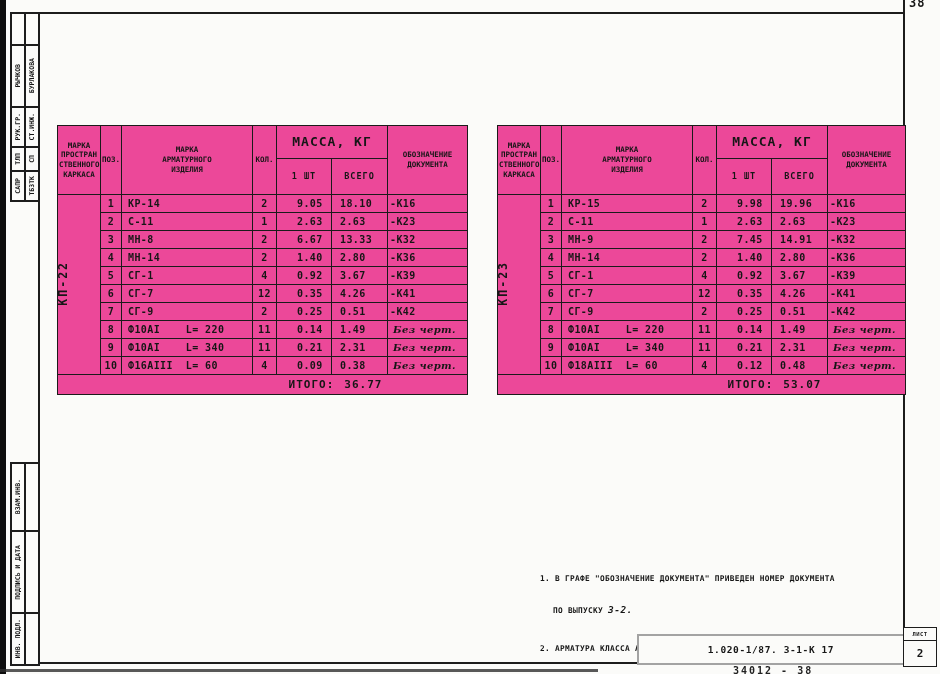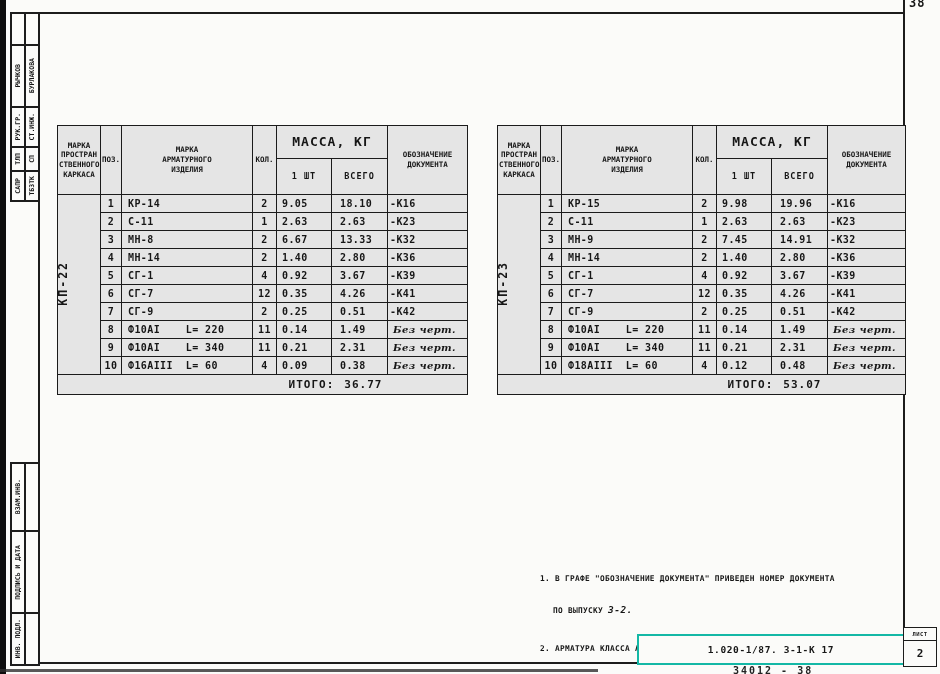--- a/index.html
+++ b/index.html
@@ -18,56 +18,56 @@
     font-size:10px; font-weight:bold; letter-spacing:2px; color:#222; }
 
   
   .stamp { position:absolute; display:grid; border:1.5px solid #1c1c1c; background:#fbfbf9; }
   .stamp-top { left:10px; top:12px; grid-template-columns:14px 14px; grid-template-rows:32px 62px 40px 24px 30px; }
   .stamp-bottom { left:10px; top:462px; grid-template-columns:14px 14px; grid-template-rows:68px 82px 52px; }
   .stamp .cell { border:1px solid #1c1c1c; display:flex; align-items:center; justify-content:center; overflow:hidden; }
   .vtext { writing-mode:vertical-rl; transform:rotate(180deg); font-size:6.5px; font-weight:bold; line-height:1; white-space:nowrap; }
 
   
-  .spec-table { position:absolute; top:125px; border-collapse:collapse; table-layout:fixed; background:#e5e5e5; }
+  .spec-table { position:absolute; top:125px; border-collapse:collapse; table-layout:fixed; background:#ec4899; }
   .spec-table.t0 { left:57px; width:410px; }
   .spec-table.t1 { left:497px; width:408px; }
   .spec-table th, .spec-table td { border:1.6px solid #1b1b1b; }
   .spec-table th {
     font-size:7.5px; font-weight:bold; line-height:1.3; text-align:center;
     white-space:pre-line; padding:1px;
   }
   th.mass-head { font-size:13px; height:33px; letter-spacing:1px; }
   th.mass-sub { height:36px; font-size:8.5px; letter-spacing:1px; }
   .spec-table tbody td { height:18px; font-size:10px; font-weight:bold; line-height:1; letter-spacing:.4px; }
   td.c0 { text-align:center; }
   td.c1 { padding-left:6px; white-space:pre; }
   td.c2 { text-align:center; }
-  td.c3 { padding-left:5px; }
+  td.c3 { padding-left:20px; }
   td.c4 { padding-left:8px; }
   td.c5 { padding-left:2px; letter-spacing:.2px; }
   td.hand { font-family:"DejaVu Serif", serif; font-style:italic; font-size:10.5px; letter-spacing:.3px; padding-left:5px;margin-top:35px; }
   .framecell { width:43px; }
   .vmark { display:inline-block; writing-mode:vertical-rl; transform:rotate(180deg);
     font-size:11.5px; font-weight:bold; letter-spacing:2px; }
   tfoot td { height:20px; font-size:11px; font-weight:bold; text-align:center; letter-spacing:1px; }
   tfoot .total-wrap { position:relative; left:78px; }
   tfoot .total-wrap span { margin-right:10px; }
 
   
   .notes { position:absolute; left:540px; top:556px; width:390px; font-size:7.8px; font-weight:bold;
     letter-spacing:.3px; white-space:pre; }
   .notes .line { margin-bottom:3px; }
   .notes .indent { padding-left:13px; margin-bottom:11px; }
   .notes .n2 { margin-bottom:10px; }
   .notes .hand-num { font-size:9.5px; letter-spacing:.5px;font-style:italic; }
 
   
   .titleblock { position:absolute; left:637px; top:634px; width:268px; height:31px;
-    border:2px solid #14b8a6; display:flex; align-items:center; justify-content:center;
+    border:2px solid #a3a3a3; display:flex; align-items:center; justify-content:center;
     font-size:9.5px; font-weight:bold; letter-spacing:.6px; background:#fbfbf9; }
   .sheetbox { position:absolute; left:903px; top:627px; width:34px; height:40px;
     border:1.5px solid #1c1c1c; display:flex; flex-direction:column; background:#fbfbf9; }
   .sheetbox .slabel { height:13px; border-bottom:1.5px solid #1c1c1c; font-size:5.5px; font-weight:bold;
     display:flex; align-items:center; justify-content:center; letter-spacing:.5px; }
   .sheetbox .svalue { flex:1; display:flex; align-items:center; justify-content:center;
     font-size:11px; font-weight:bold; }
 </style>
 </head>
 <body>

